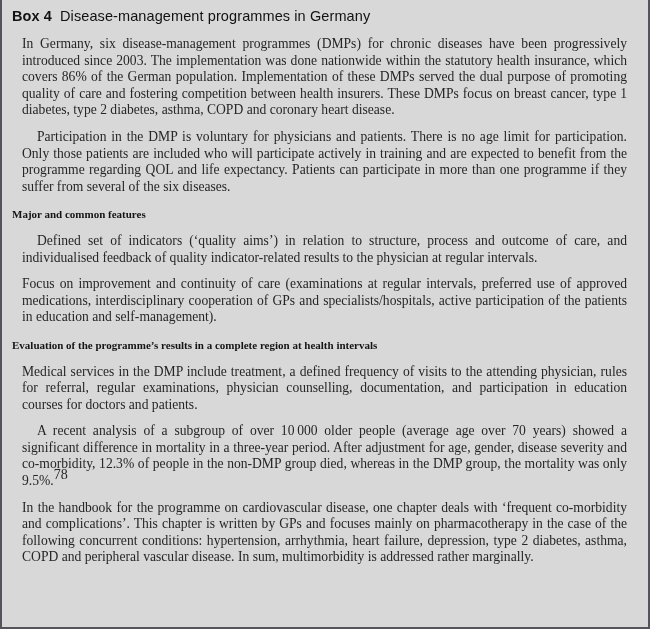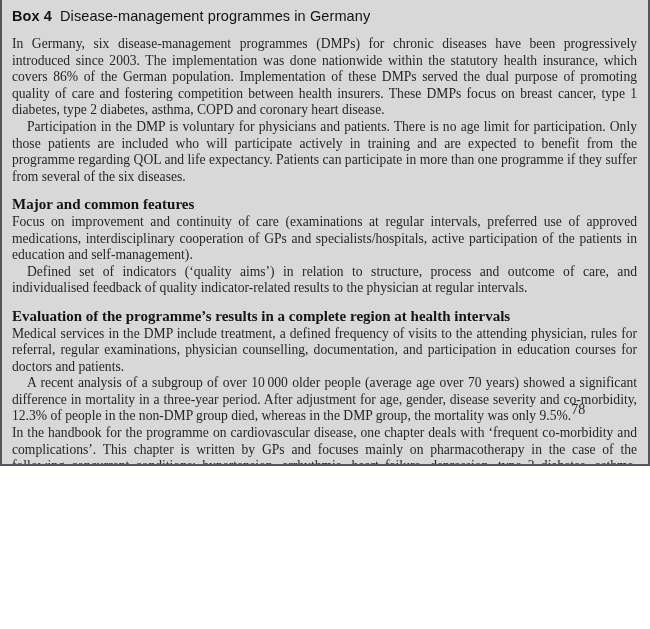--- a/index.html
+++ b/index.html
@@ -3,48 +3,48 @@
 <meta charset="utf-8">
 <style>
   :root{
     --box-background:#d8d8d8;
     --box-border:#54555a;
     --text-color:#262626;
     --heading-color:#141414;
   }
   html,body{margin:0;padding:0;background:#ffffff;}
   .box{
-    width:650px;height:466px;box-sizing:border-box;
+    width:650px;height:629px;box-sizing:border-box;
     background:var(--box-background);
     border:2px solid var(--box-border);
     border-top:none;
     padding:5px 11px 8px 10px;
     overflow:hidden;
     font-family:"Liberation Serif", serif;
   }
   .box-title{
     font-family:"Liberation Sans", sans-serif;
     font-size:14.5px;
     line-height:19px;
     color:#121212;
     margin:2px 0 10px 0;
     letter-spacing:0.1px;
   }
   .box-label{font-weight:bold;margin-right:8px;}
   .box-title-text{font-weight:normal;}
   .heading{
     font-weight:bold;
-    font-size:15px;
+    font-size:11px;
     line-height:16.6px;
     color:var(--heading-color);
     margin:11px 0 1px 0;
     text-align:left;
   }
   p.para{
-    margin:0;
+    margin:10px;
     font-size:13.6px;
     line-height:16.6px;
     color:var(--text-color);
     text-align:justify;
   }
   p.para.indent{text-indent:15px;}
   sup.ref{font-size:14px;line-height:0;vertical-align:super;}
 </style>
 </head>
 <body>
@@ -53,22 +53,22 @@
   <div class="box-title">
     <span class="box-label">Box 4</span><span class="box-title-text">Disease-management programmes in Germany</span>
   </div>
   <div id="box-body">
       <div>
         <p class="para">In Germany, six disease-management programmes (DMPs) for chronic diseases have been progressively introduced since 2003. The implementation was done nationwide within the statutory health insurance, which covers 86% of the German population. Implementation of these DMPs served the dual purpose of promoting quality of care and fostering competition between health insurers. These DMPs focus on breast cancer, type 1 diabetes, type 2 diabetes, asthma, COPD and coronary heart disease.</p>
         <p class="para indent">Participation in the DMP is voluntary for physicians and patients. There is no age limit for participation. Only those patients are included who will participate actively in training and are expected to benefit from the programme regarding QOL and life expectancy. Patients can participate in more than one programme if they suffer from several of the six diseases.</p>
       </div>
       <div>
         <div class="heading">Major and common features</div>
+        <p class="para indent">Defined set of indicators (‘quality aims’) in relation to structure, process and outcome of care, and individualised feedback of quality indicator-related results to the physician at regular intervals.</p>
         <p class="para">Focus on improvement and continuity of care (examinations at regular intervals, preferred use of approved medications, interdisciplinary cooperation of GPs and specialists/hospitals, active participation of the patients in education and self-management).</p>
-        <p class="para indent">Defined set of indicators (‘quality aims’) in relation to structure, process and outcome of care, and individualised feedback of quality indicator-related results to the physician at regular intervals.</p>
       </div>
       <div>
         <div class="heading">Evaluation of the programme’s results in a complete region at health intervals</div>
         <p class="para">Medical services in the DMP include treatment, a defined frequency of visits to the attending physician, rules for referral, regular examinations, physician counselling, documentation, and participation in education courses for doctors and patients.</p>
         <p class="para indent">A recent analysis of a subgroup of over 10 000 older people (average age over 70 years) showed a significant difference in mortality in a three-year period. After adjustment for age, gender, disease severity and co-morbidity, 12.3% of people in the non-DMP group died, whereas in the DMP group, the mortality was only 9.5%.<sup class="ref">78</sup></p>
       </div>
       <div>
         <p class="para">In the handbook for the programme on cardiovascular disease, one chapter deals with ‘frequent co-morbidity and complications’. This chapter is written by GPs and focuses mainly on pharmacotherapy in the case of the following concurrent conditions: hypertension, arrhythmia, heart failure, depression, type 2 diabetes, asthma, COPD and peripheral vascular disease. In sum, multimorbidity is addressed rather marginally.</p>
       </div>
     </div>

